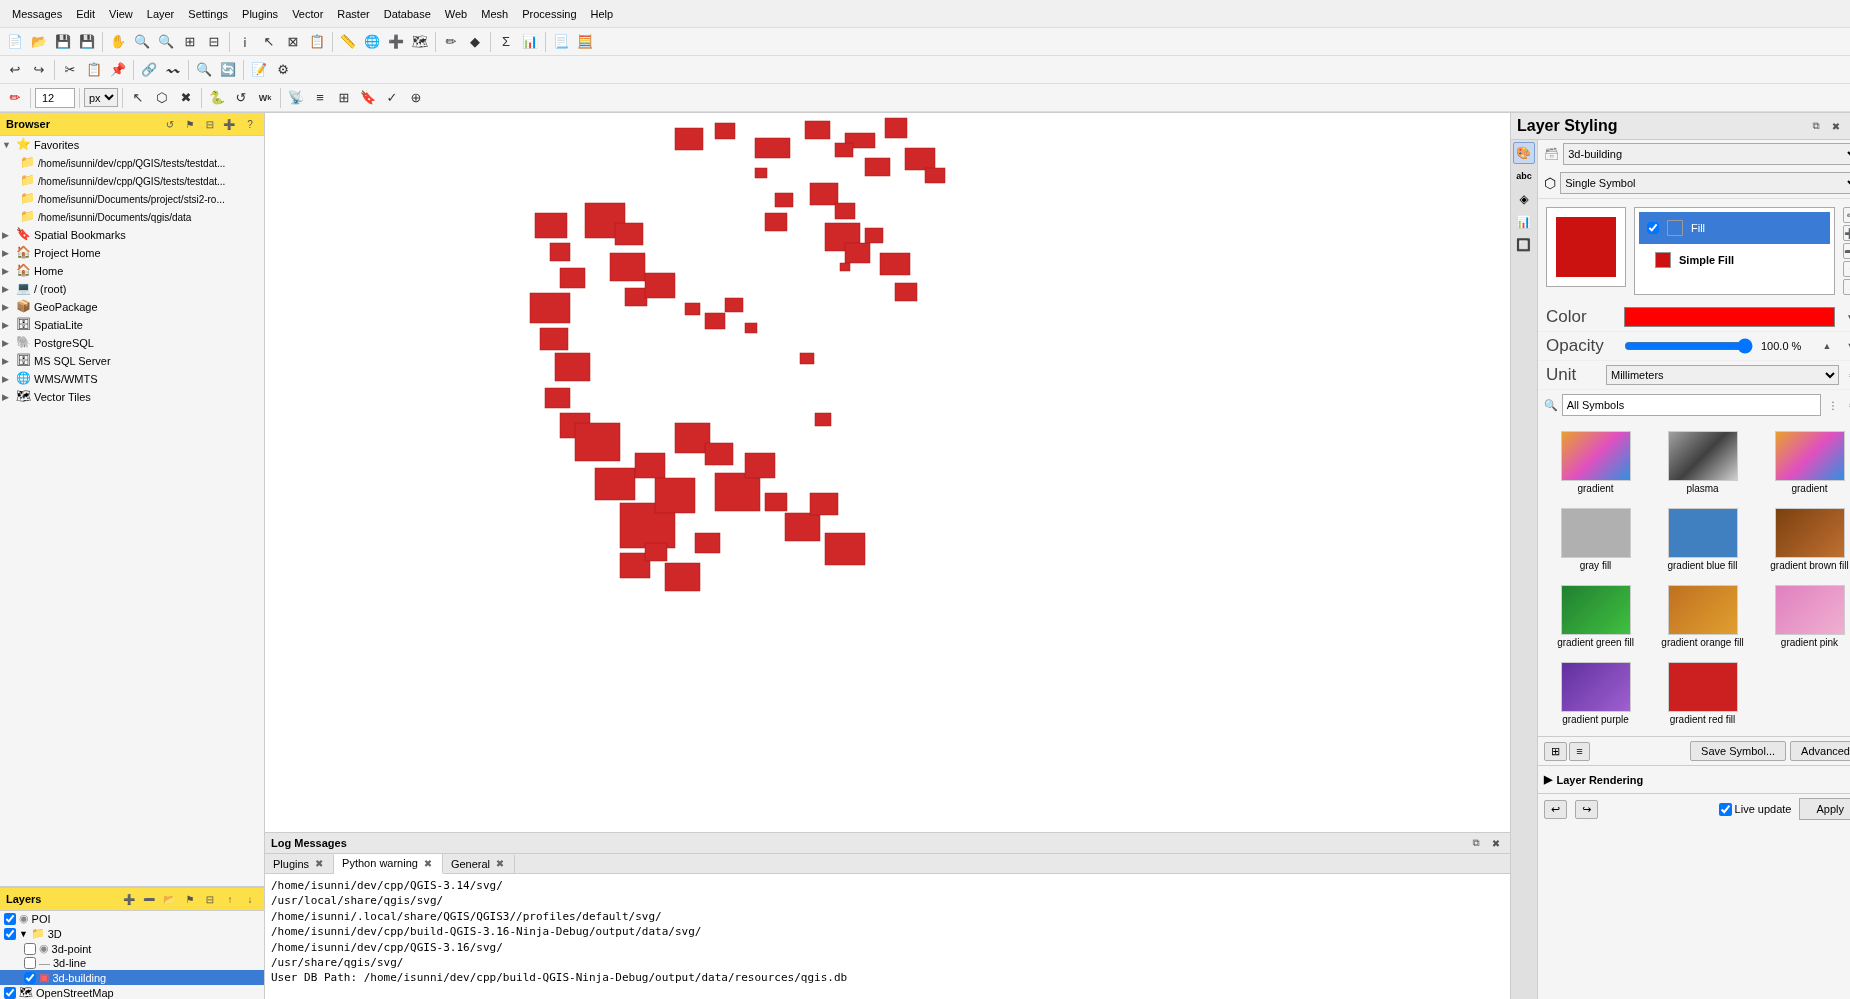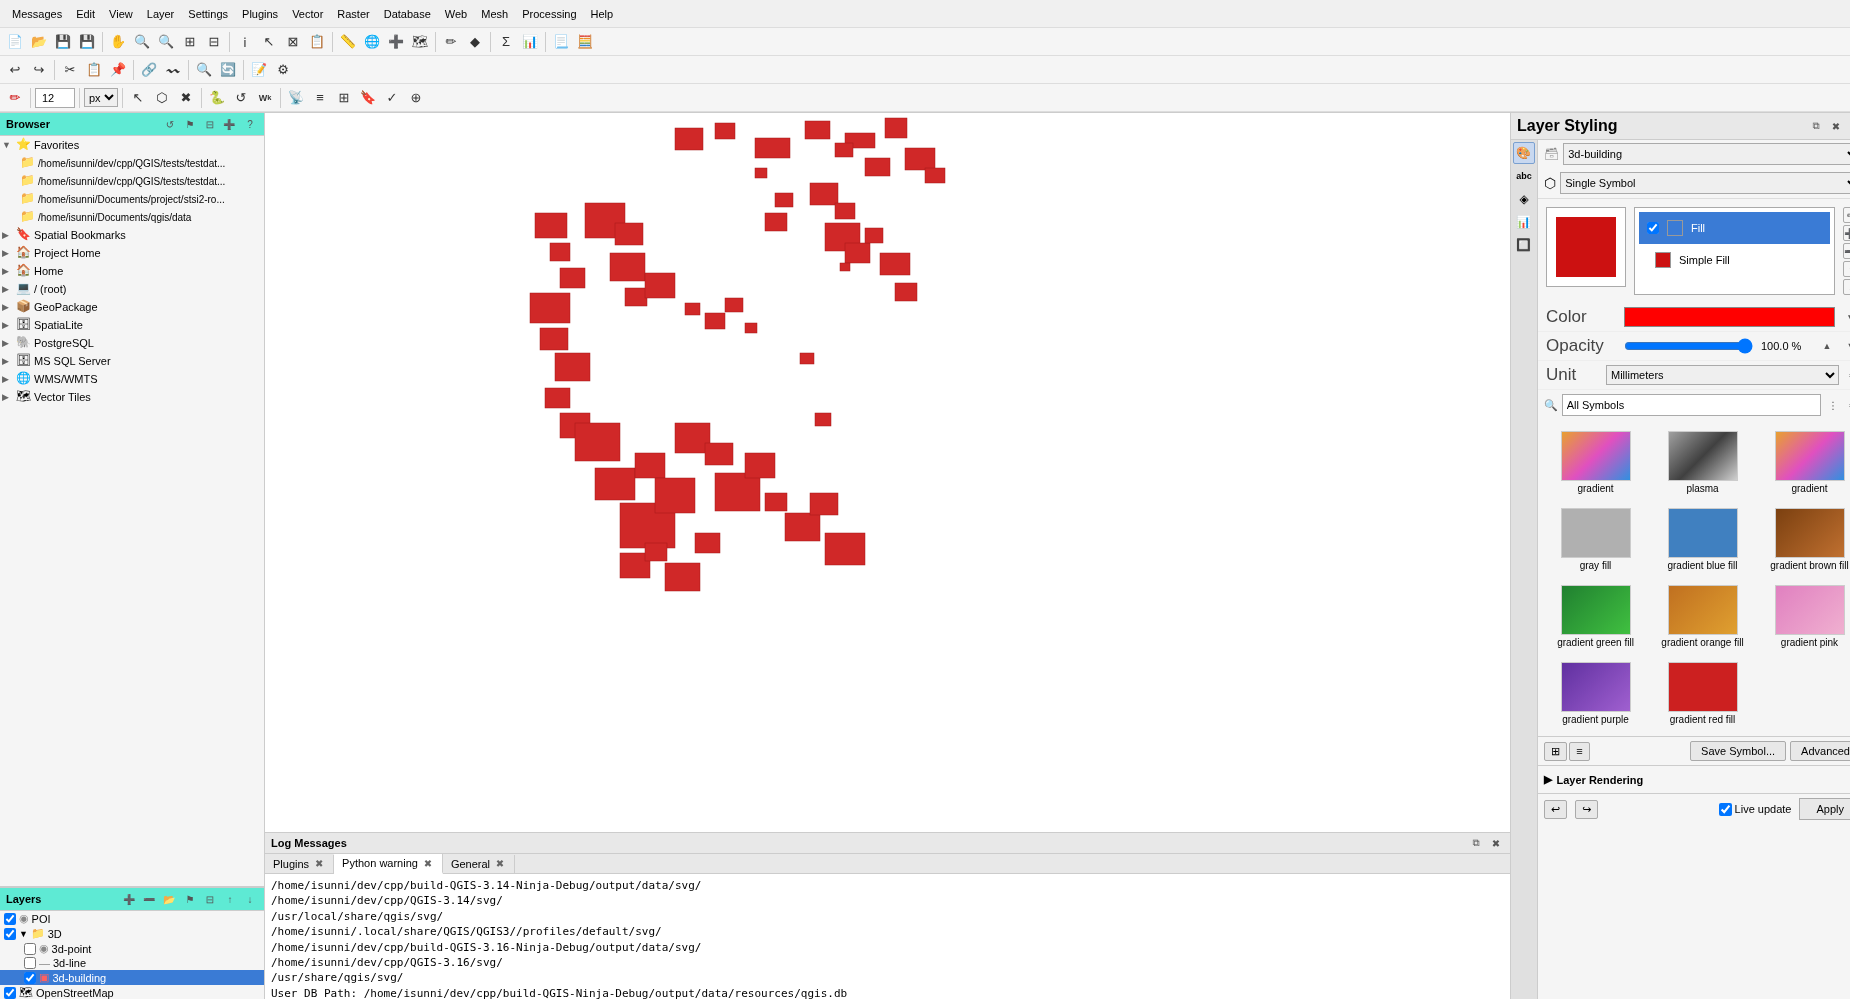--- a/index.html
+++ b/index.html
@@ -14,21 +14,21 @@
     .toolbar-select { height: 19px; border: 1px solid #aaa; font-size: 11px; }
     
     
     .main-layout { display: flex; height: calc(999px - 105px); }
     
     
     .left-panel { width: 265px; display: flex; flex-direction: column; border-right: 1px solid #ccc; }
     
     
     .panel { background: #f5f5f5; border-bottom: 1px solid #ccc; }
-    .panel-header { display: flex; align-items: center; padding: 3px 6px; background: #5eead4; border-bottom: 1px solid #ccc; gap: 4px; }
+    .panel-header { display: flex; align-items: center; padding: 3px 6px; background: #fde047; border-bottom: 1px solid #ccc; gap: 4px; }
     .panel-icon-btn { width: 16px; height: 16px; display: flex; align-items: center; justify-content: center; cursor: pointer; font-size: 10px; color: #555; }
     
     .browser-panel { flex: 1; overflow-y: auto; }
     .tree-item { display: flex; align-items: center; padding: 1px 2px; cursor: pointer; gap: 2px; font-size: 11px; }
     .tree-arrow { width: 12px; font-size: 9px; color: #666; }
     .tree-icon { width: 16px; height: 16px; font-size: 12px; }
     
     
     .layers-panel { height: 120px; border-top: 1px solid #ccc; }
     .layer-item { display: flex; align-items: center; padding: 1px 4px; gap: 3px; font-size: 11px; cursor: pointer; }
@@ -425,21 +425,20 @@
         <div class="tab active">
           <span>Python warning</span>
           <span class="tab-close">✖</span>
         </div>
         <div class="tab">
           <span>General</span>
           <span class="tab-close">✖</span>
         </div>
       </div>
       <div class="log-content">
-        <div>/home/isunni/dev/cpp/build-QGIS-3.14-Ninja-Debug/output/data/svg/</div>
         <div>/home/isunni/dev/cpp/QGIS-3.14/svg/</div>
         <div>/usr/local/share/qgis/svg/</div>
         <div>/home/isunni/.local/share/QGIS/QGIS3//profiles/default/svg/</div>
         <div>/home/isunni/dev/cpp/build-QGIS-3.16-Ninja-Debug/output/data/svg/</div>
         <div>/home/isunni/dev/cpp/QGIS-3.16/svg/</div>
         <div>/usr/share/qgis/svg/</div>
         <div>User DB Path: /home/isunni/dev/cpp/build-QGIS-Ninja-Debug/output/data/resources/qgis.db</div>
 
       </div>
     </div>
@@ -481,21 +480,21 @@
         <div class="symbol-preview-area">
           <div class="symbol-preview-box">
             <div style="width:60px; height:60px; background:#cc1111;"></div>
           </div>
           <div class="symbol-tree">
             <div class="symbol-tree-item selected">
               <input type="checkbox" checked="" style="width: 12px; height: 12px;">
               <div class="symbol-color-rect" style="background:#3a7bd5;"></div>
               <span>Fill</span>
             </div>
-            <div class="symbol-tree-item" style="padding-left:16px;">
+            <div class="symbol-tree-item" style="padding-left:16px;font-weight:bold;">
               <div class="symbol-color-rect" style="background:#cc1111;"></div>
               <span>Simple Fill</span>
             </div>
           </div>
 
           <div style="display:flex; flex-direction:column; gap:2px;">
             <div class="panel-icon-btn" style="border:1px solid #aaa; border-radius:2px; font-size:10px;">✏</div>
             <div class="panel-icon-btn" style="border:1px solid #aaa; border-radius:2px; font-size:10px;">➕</div>
             <div class="panel-icon-btn" style="border:1px solid #aaa; border-radius:2px; font-size:10px;">➖</div>
             <div class="panel-icon-btn" style="border:1px solid #aaa; border-radius:2px; font-size:10px;">↑</div>

